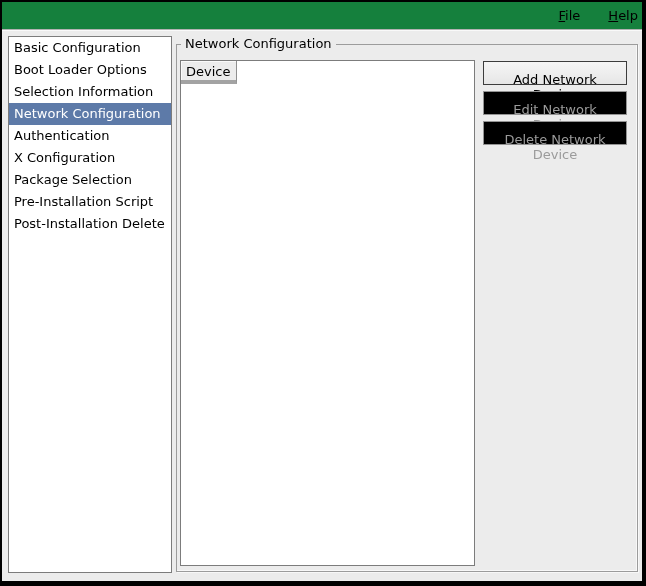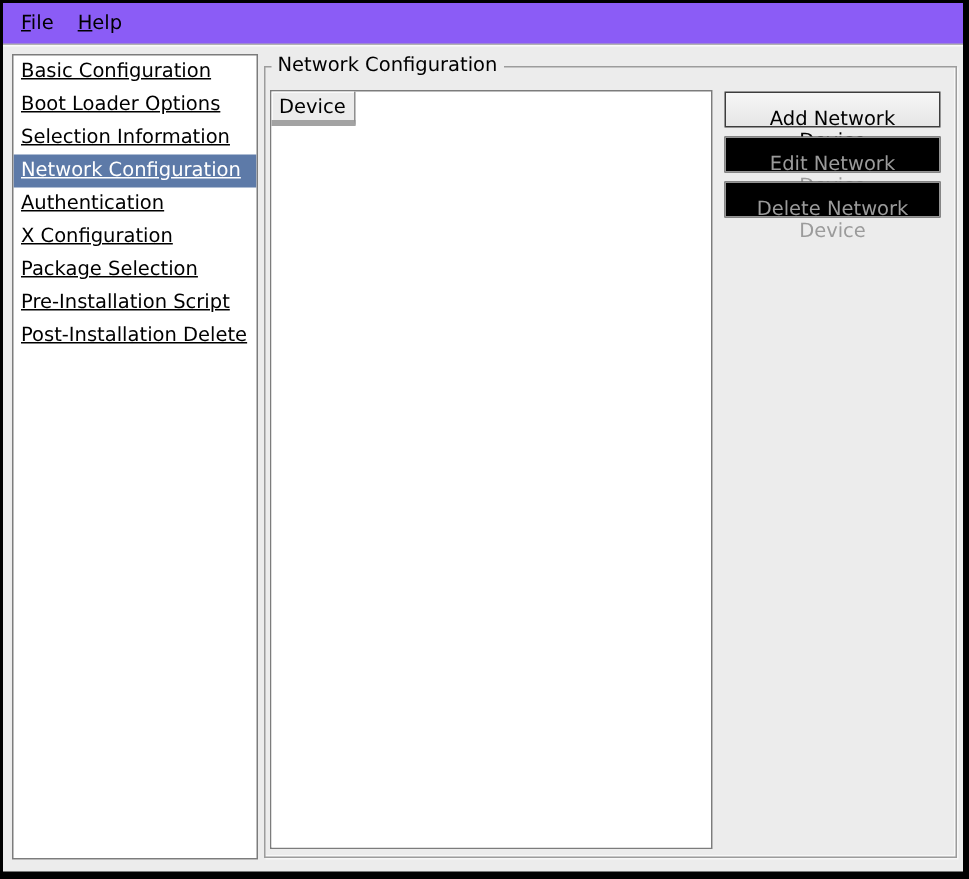--- a/index.html
+++ b/index.html
@@ -11,41 +11,41 @@
     border-style:solid;border-color:#000;
     border-width:2px 4px 5px 2px;
     font-family:"DejaVu Sans","Liberation Sans",sans-serif;
     font-size:13px;color:#000;
     overflow:hidden;
   }
   
   .menubar{
     height:28px;
     display:flex;align-items:center;
-    padding-left:8px;gap:8px;
-    background:#8b5cf6;
+    padding-left:8px;gap:20px;
+    background:#15803d;
     border-bottom:1px solid #b2b2b2;
     box-shadow:0 1px 0 #f9f9f9;
+    justify-content:flex-end;
   }
   .menu-item{padding:2px 4px;cursor:default;}
   .menu-item .mn{text-decoration:underline;}
   
   .sidebar{
     position:absolute;left:6px;top:34px;
     width:164px;height:537px;
     background:#fff;
     border:1px solid #7c7c7c;
     overflow:hidden;
   }
   .side-item{
     height:22px;line-height:22px;
     padding-left:5px;
     white-space:nowrap;
     cursor:default;
-    text-decoration:underline;
   }
   .side-item.selected{background:var(--selection,#5d7aa8);color:#fff;}
   
   .frame{
     position:absolute;left:174px;top:42px;
     width:462px;height:528px;
     border:1px solid #9c9c9c;
     box-shadow:inset -1px -1px 0 #f8f8f8, 1px 1px 0 #f8f8f8;
   }
   .frame-title{

